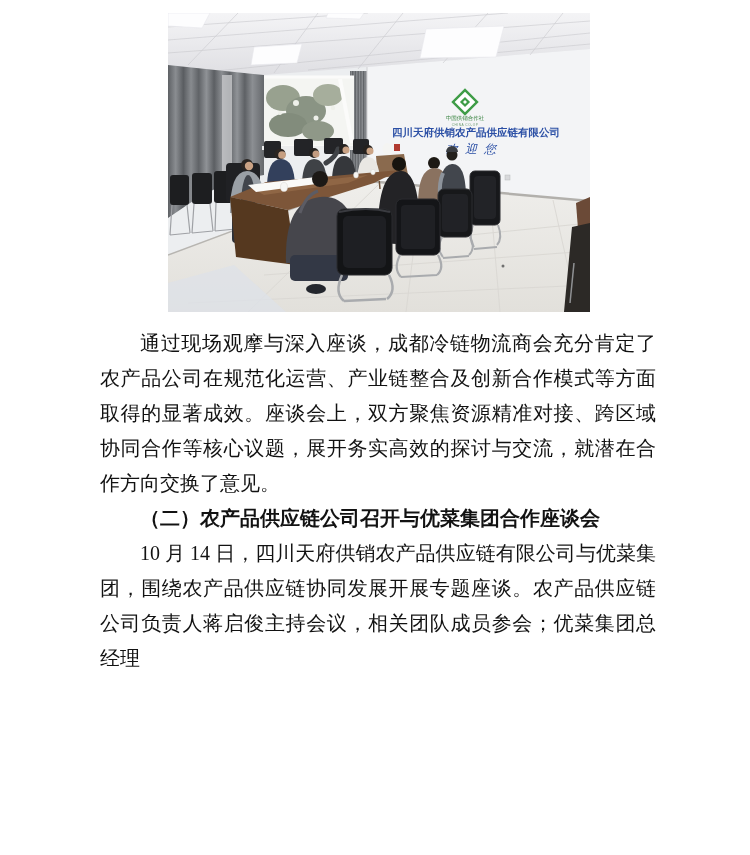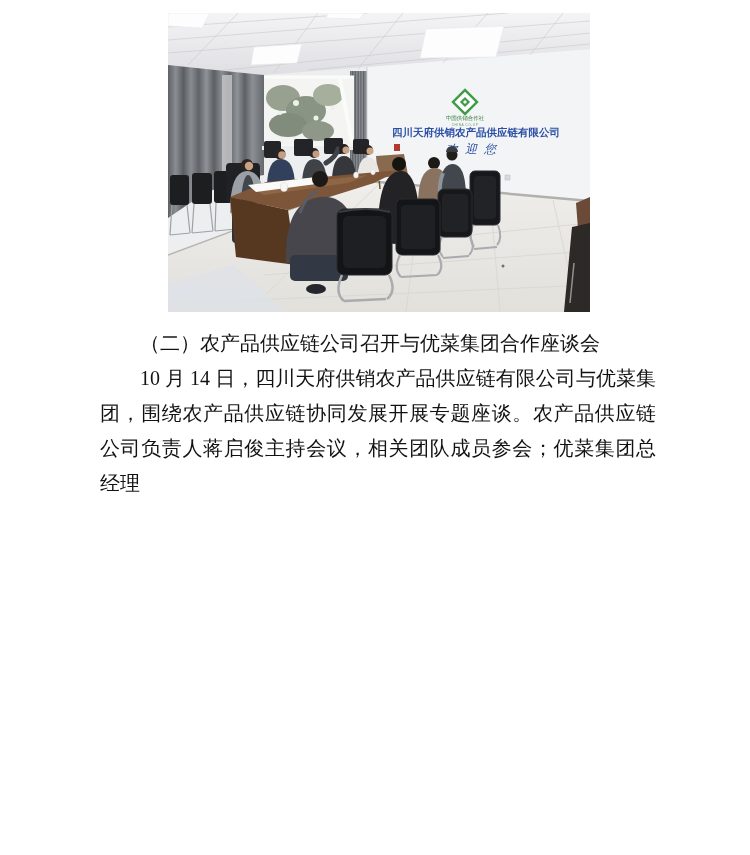--- a/index.html
+++ b/index.html
@@ -10,21 +10,21 @@
   .photo{
     position:absolute;left:168px;top:13px;width:422px;height:299px;overflow:hidden;
   }
   .photo svg{display:block;}
   .textflow{
     position:absolute;left:100px;top:326px;width:556px;
     color:#121212;font-size:20px;line-height:35px;
     text-align:justify;
   }
   .para{margin:0;text-indent:2em;}
-  .heading{font-weight:normal;}
+  .heading{font-weight:bold;}
   svg text{font-family:"Liberation Sans",sans-serif;}
   svg text.serifed{font-family:"Liberation Serif",serif;}
 </style>
 </head>
 <body>
 
 <div class="page">
 
   <div class="photo">
     <svg viewBox="0 0 422 299" width="422" height="299">
@@ -237,17 +237,18 @@
       <g>
         <polygon points="408,190 422,184 422,215 410,216" fill="#6b4a37"></polygon>
         <polygon points="404,214 422,210 422,299 396,299" fill="#2c2926"></polygon>
         <path d="M406,250 L402,290" stroke="#8f9193" stroke-width="1.5"></path>
       </g>
       <rect x="337" y="162" width="5" height="5" fill="#d8d9db" stroke="#b9babc" stroke-width="0.5"></rect>
     </svg>
   </div>
 
   <div class="textflow">
+    <p class="para">通过现场观摩与深入座谈，成都冷链物流商会充分肯定了农产品公司在规范化运营、产业链整合及创新合作模式等方面取得的显著成效。座谈会上，双方聚焦资源精准对接、跨区域协同合作等核心议题，展开务实高效的探讨与交流，就潜在合作方向交换了意见。</p>
     <p class="para heading">（二）农产品供应链公司召开与优菜集团合作座谈会</p>
     <p class="para">10 月 14 日，四川天府供销农产品供应链有限公司与优菜集团，围绕农产品供应链协同发展开展专题座谈。农产品供应链公司负责人蒋启俊主持会议，相关团队成员参会；优菜集团总经理</p>
   </div>
 
 </div>
 
 </body></html>

